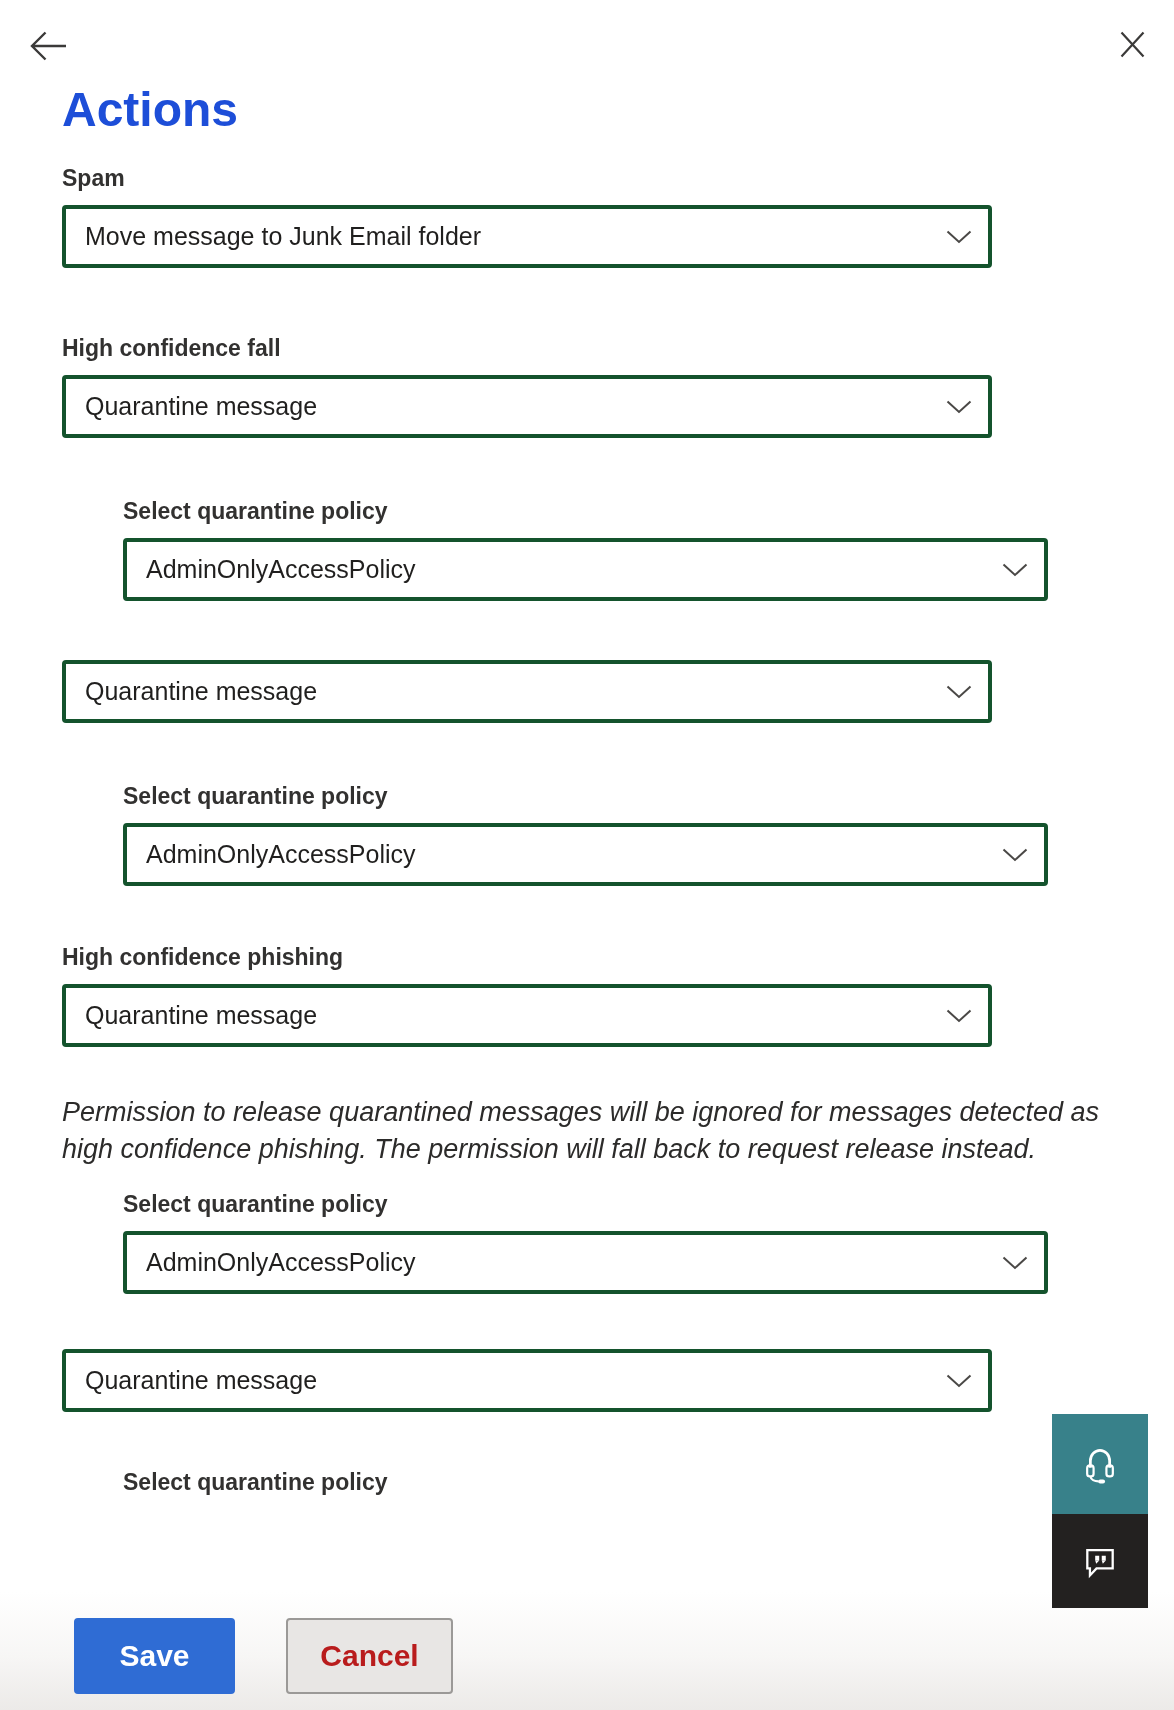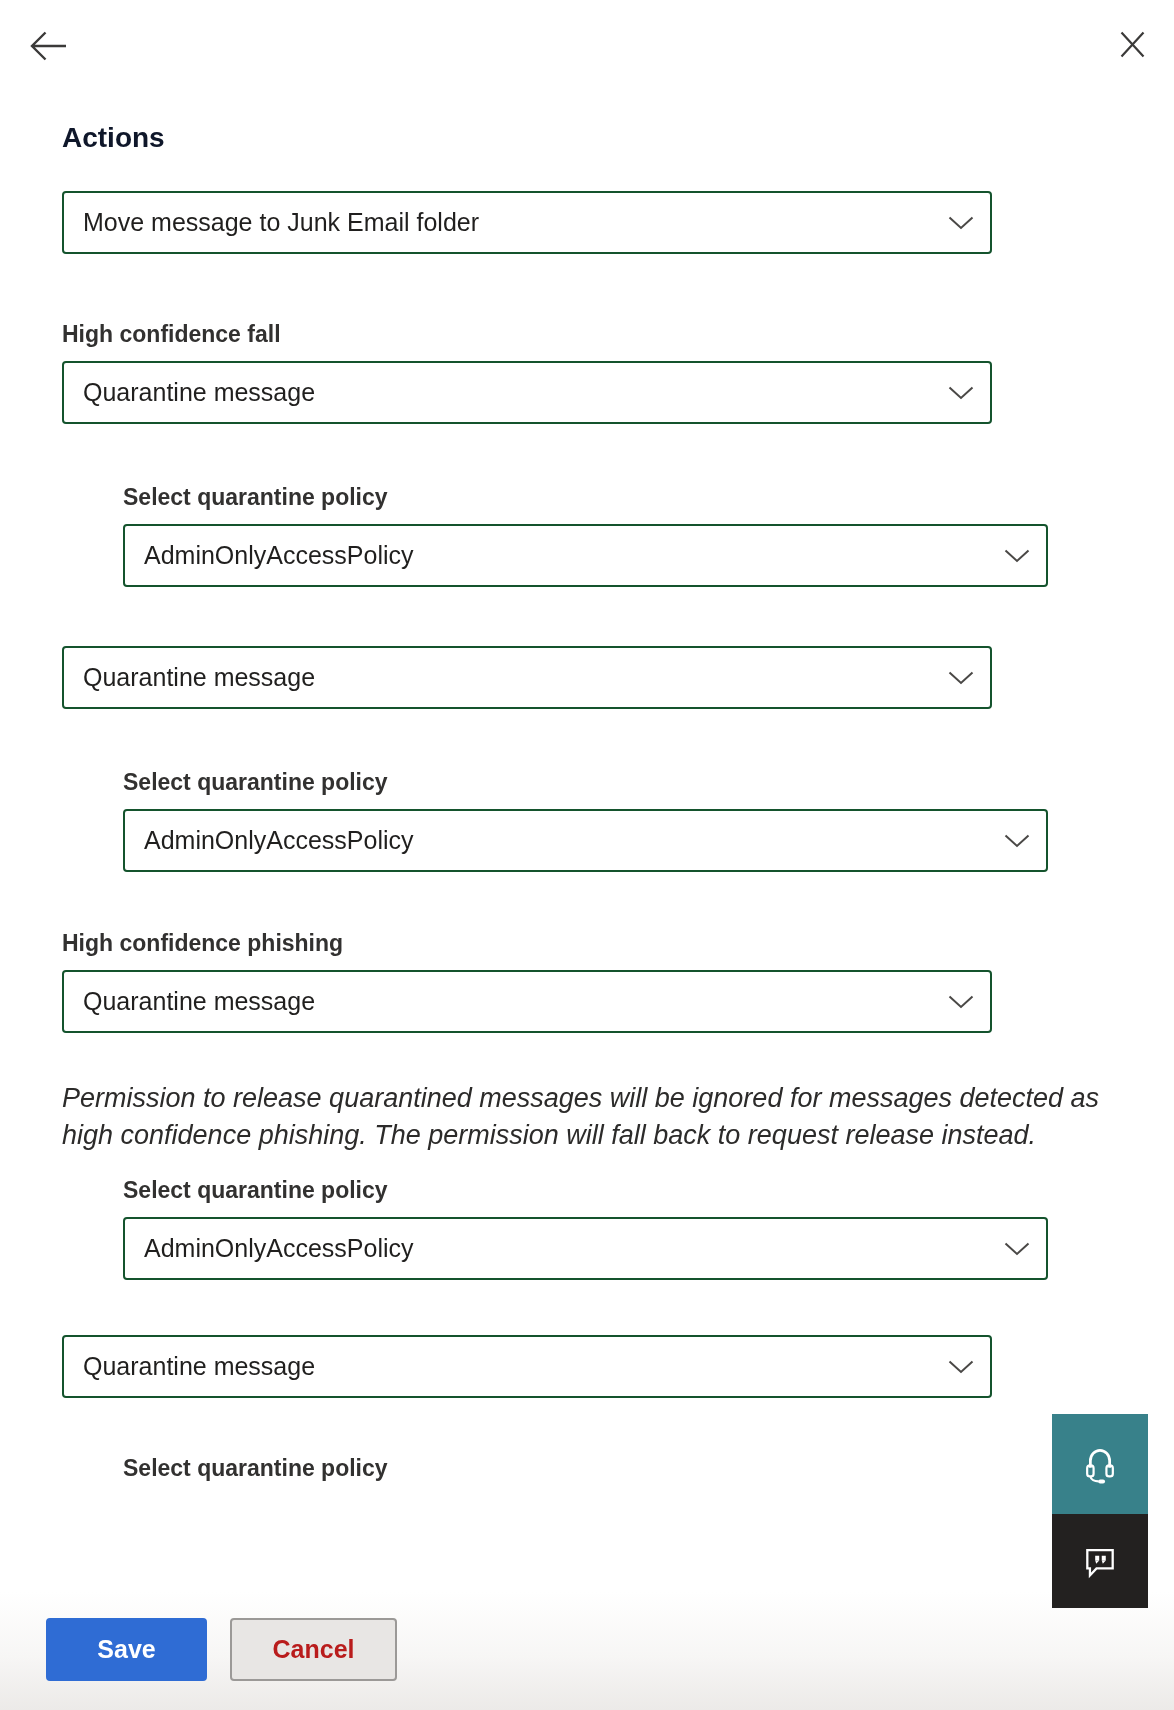--- a/index.html
+++ b/index.html
@@ -18,40 +18,40 @@
     background: none; border: none; cursor: pointer;
     display: flex; align-items: center; justify-content: center;
     padding: 0;
   }
   .back-btn { left: 27px; top: 28px; width: 42px; height: 36px; }
   .close-btn { left: 1116px; top: 28px; width: 32px; height: 32px; }
 
   
   .content { position: relative; padding-left: 62px; }
   h1.page-title {
-    margin-top: 116px;
-    font-size: 28px;
+    margin-top: 88px;
+    font-size: 48px;
     line-height: 44px;
     font-weight: 700;
-    color: #0f172a;
+    color: #1d4ed8;
     letter-spacing: 0;
   }
   .field { width: 930px; }
   .field.indent { margin-left: 61px; width: 925px; }
   .field-label {
     font-size: 23px;
     font-weight: 600;
     line-height: 30px;
     color: #323130;
     margin-bottom: 12px;
   }
   .dropdown {
     position: relative;
     height: 63px;
-    border: 2px solid #14532d;
+    border: 4px solid #14532d;
     border-radius: 4px;
     background: #fff;
     display: flex;
     align-items: center;
     padding: 0 56px 0 19px;
     cursor: pointer;
     width: 100%;
   }
   .dropdown-value {
     font-size: 25px;
@@ -92,27 +92,27 @@
     width: 1174px; height: 118px;
     background: linear-gradient(180deg, #ffffff 0%, #f7f6f5 55%, #eceae8 100%);
     z-index: 5;
   }
   .footer-buttons {
     position: absolute;
     left: 46px; top: 26px;
     display: flex; gap: 23px;
   }
   .btn {
-    height: 63px;
+    height: 76px;
     border-radius: 4px;
     font-family: "Liberation Sans", sans-serif;
-    font-size: 25px;
+    font-size: 30px;
     font-weight: 600;
     cursor: pointer;
-    display: flex; align-items: center; justify-content: center;
+    display: flex; align-items: center; justify-content: center; margin-left: 28px;
   }
   .btn-primary {
     width: 161px;
     background: #2f6cd4;
     border: 2px solid #2f6cd4;
     color: #ffffff;
   }
   .btn-default {
     width: 167px;
     background: #e8e6e4;
@@ -148,20 +148,21 @@
     <svg width="25" height="27" viewBox="0 0 25 27">
       <path d="M1.5 1.5 L23.5 25.5 M23.5 1.5 L1.5 25.5" fill="none" stroke="#3b3a39" stroke-width="2.2"></path>
     </svg>
   </button>
 
   <div class="content">
 
     <h1 class="page-title">Actions</h1>
 
     <div class="field f1">
+      <div class="field-label">Spam</div>
       <div class="dropdown">
         <span class="dropdown-value">Move message to Junk Email folder</span>
         <svg class="chevron" width="26" height="14" viewBox="0 0 26 14">
             <path d="M1.5 1.5 L13 12 L24.5 1.5" fill="none" stroke="#4a4846" stroke-width="2"></path>
           </svg>
       </div>
     </div>
 
     <div class="field f2">
       <div class="field-label">High confidence fall</div>

